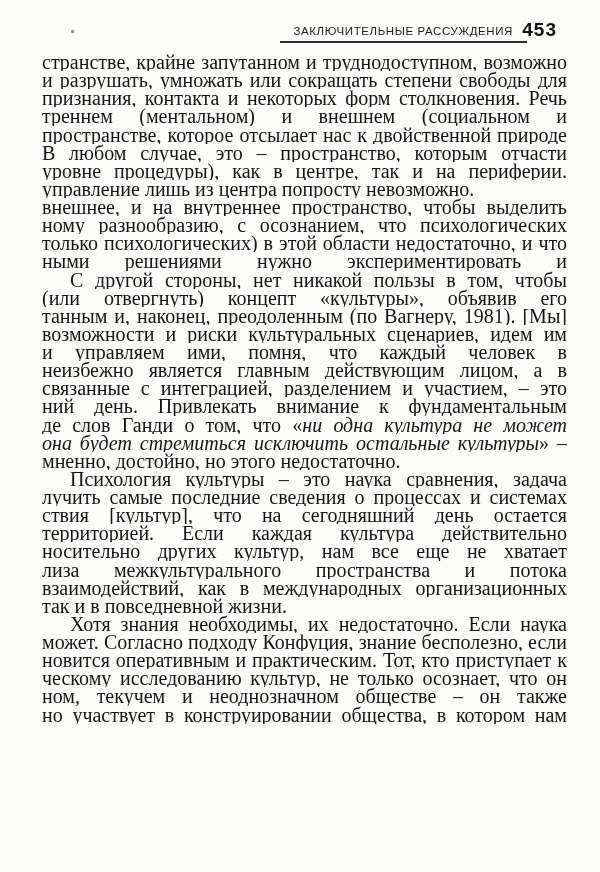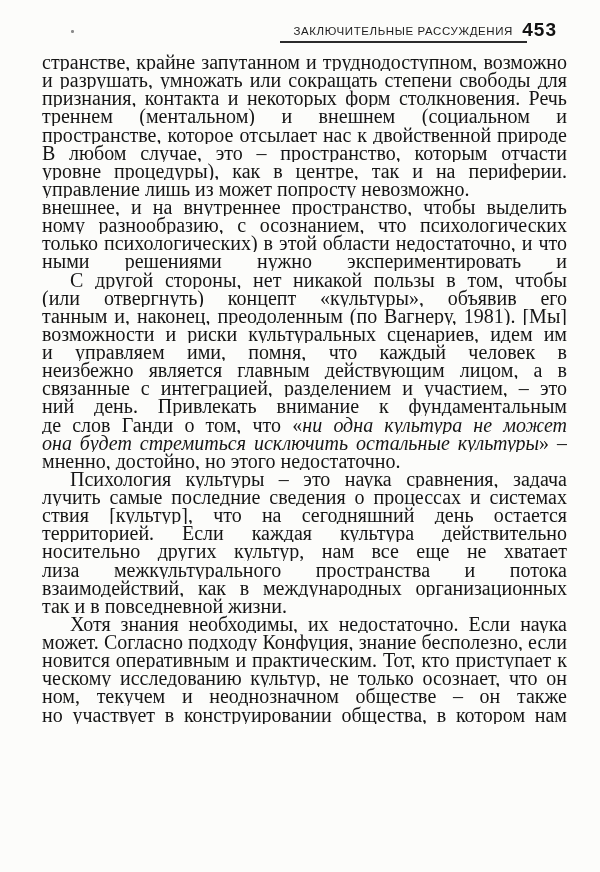--- a/index.html
+++ b/index.html
@@ -83,21 +83,21 @@
   <div class="running-head-rule"></div>
   <div class="text-block">
       <div class="paragraph">
         <div class="line"><span>странстве, крайне запутанном и труднодоступном, возможно создавать</span></div>
         <div class="line"><span>и разрушать, умножать или сокращать степени свободы для взаимного</span></div>
         <div class="line"><span>признания, контакта и некоторых форм столкновения. Речь идет о вну-</span></div>
         <div class="line"><span>треннем (ментальном) и внешнем (социальном и институциональном)</span></div>
         <div class="line"><span>пространстве, которое отсылает нас к двойственной природе культуры.</span></div>
         <div class="line"><span>В любом случае, это – пространство, которым отчасти управляют все</span></div>
         <div class="line"><span>уровне процедуры), как в центре, так и на периферии. Одностороннее</span></div>
-        <div class="line last"><span>управление лишь из может попросту невозможно.</span></div>
+        <div class="line last"><span>управление лишь из центра попросту невозможно.</span></div>
       </div>
       <div class="paragraph">
         <div class="line"><span>внешнее, и на внутреннее пространство, чтобы выделить условия, по-</span></div>
         <div class="line"><span>ному разнообразию, с осознанием, что психологических знаний (и не</span></div>
         <div class="line"><span>только психологических) в этой области недостаточно, и что с отдель-</span></div>
         <div class="line last"><span>ными решениями нужно экспериментировать и подтверждать их.</span></div>
       </div>
       <div class="paragraph">
         <div class="line indent"><span>С другой стороны, нет никакой пользы в том, чтобы пересмотреть</span></div>
         <div class="line"><span>(или отвергнуть) концепт «культуры», объявив его неуместным, запу-</span></div>

